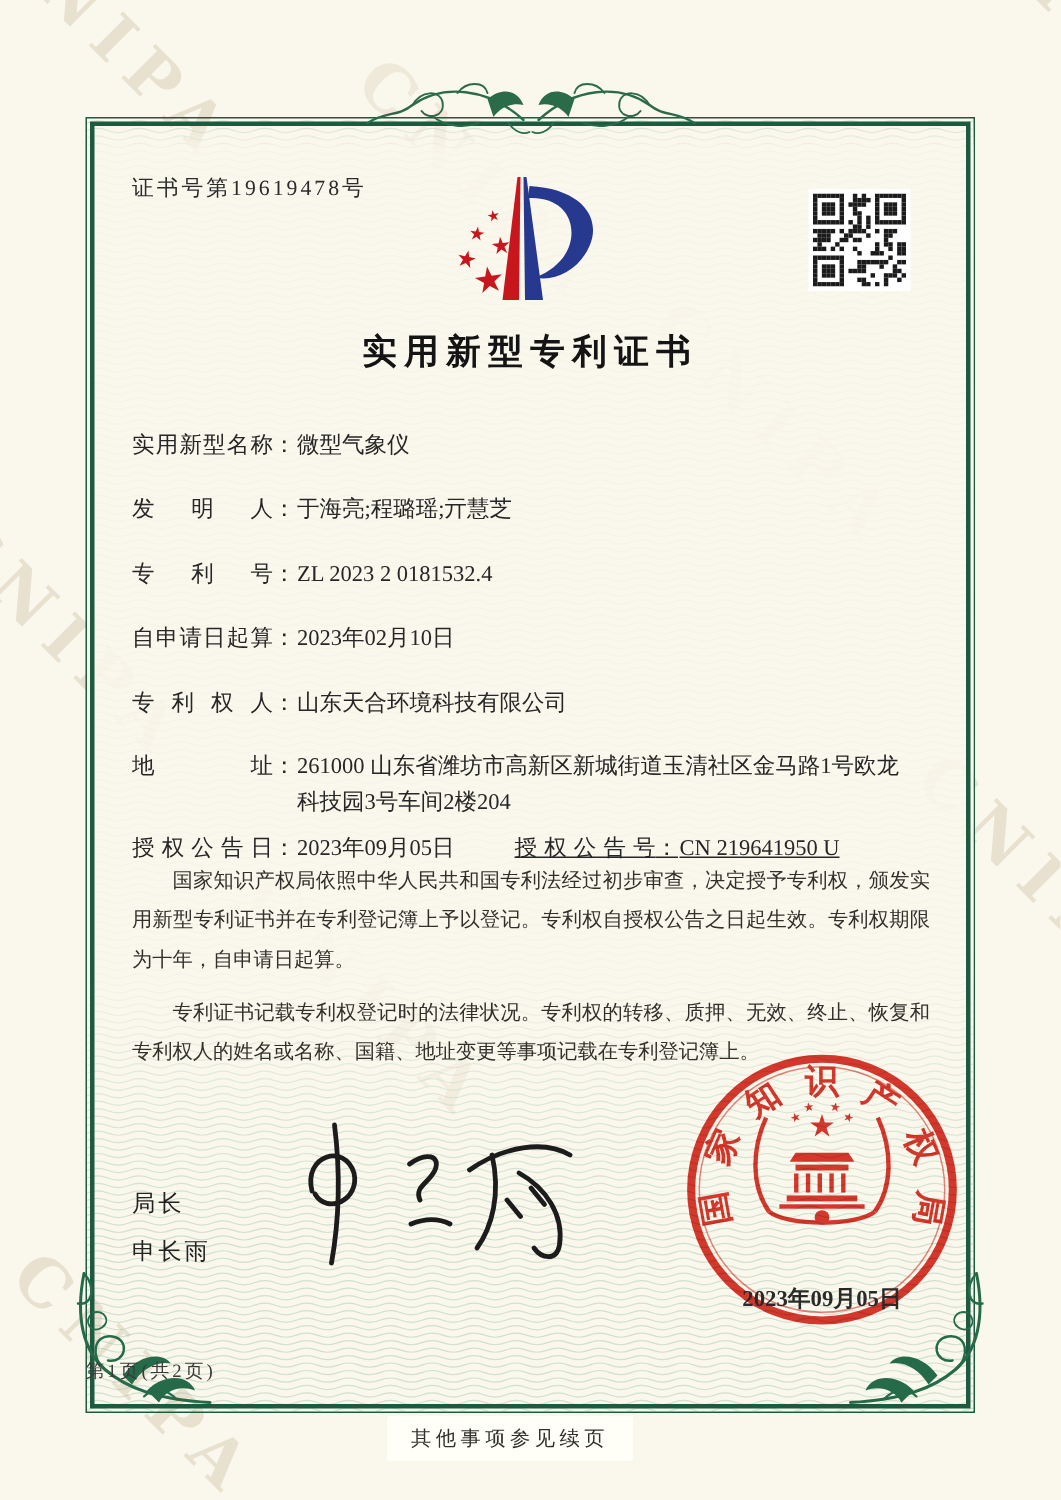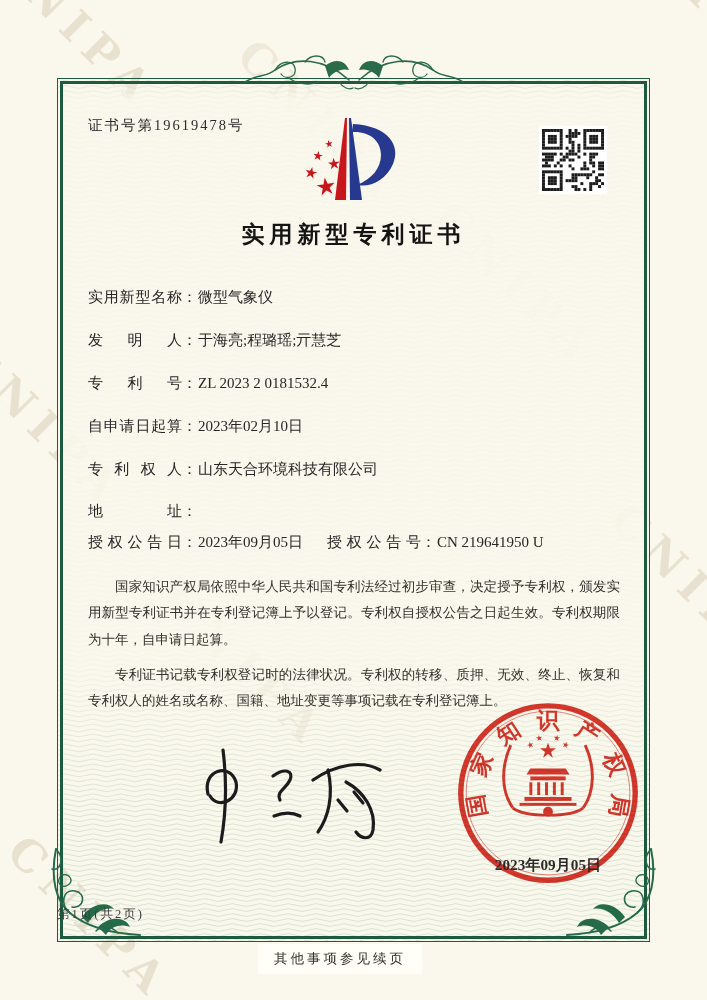--- a/index.html
+++ b/index.html
@@ -34,21 +34,21 @@
   .title { left:57px; top:219px; width:593px; text-align:center; font-size:23px;
            font-weight:bold; letter-spacing:5px; color:#141414; }
 
   .fields { left:88px; top:284px; width:545px; font-size:15px; color:#262626; }
   .frow { display:flex; align-items:flex-start; line-height:26px; margin-bottom:17px; }
   .frow.addr { margin-bottom:6px; line-height:24px; }
   .flabel { display:inline-block; width:94px; text-align:justify; text-align-last:justify; flex:0 0 94px; }
   .fcolon { flex:0 0 16px; }
   .fvalue { flex:1 1 auto; max-width:410px; }
   .grant-row { display:flex; line-height:26px; }
-  .grant-row .pair2 { margin-left:24px; display:flex; }
+  .grant-row .pair2 { margin-left:40px; display:flex;text-decoration:underline; }
   .g-label { display:inline-block; width:94px; text-align:justify; text-align-last:justify; }
 
   .paras { left:88px; top:574px; width:532px; font-size:13.5px; line-height:1.95;
            color:#33302c; text-align:justify; }
   .paras p { text-indent:2em; margin-bottom:9px; }
 
   .signer { left:88px; top:787px; font-size:15.5px; color:#222; letter-spacing:2px; line-height:32px; }
   .signature { left:178px; top:742px; }
 
   .page-no { left:57px; top:906px; width:593px; text-align:left; font-size:12.5px;
@@ -540,38 +540,43 @@
         <span class="fvalue">2023年02月10日</span>
     </div>
     <div class="frow">
       <span class="flabel">专利权人</span>
         <span class="fcolon">：</span>
         <span class="fvalue">山东天合环境科技有限公司</span>
     </div>
     <div class="frow addr">
       <span class="flabel">地址</span>
         <span class="fcolon">：</span>
+        <span class="fvalue">261000 山东省潍坊市高新区新城街道玉清社区金马路1号欧龙科技园3号车间2楼204</span>
     </div>
     <div class="grant-row">
       <span class="g-label">授权公告日</span>
         <span class="fcolon">：</span>
         <span>2023年09月05日</span>
       <span class="pair2">
           <span class="g-label">授权公告号</span>
           <span class="fcolon">：</span>
           <span>CN 219641950 U</span>
         </span>
     </div>
   </div>
 
   <div class="abs paras">
     <p>国家知识产权局依照中华人民共和国专利法经过初步审查，决定授予专利权，颁发实用新型专利证书并在专利登记簿上予以登记。专利权自授权公告之日起生效。专利权期限为十年，自申请日起算。</p>
     <p>专利证书记载专利权登记时的法律状况。专利权的转移、质押、无效、终止、恢复和专利权人的姓名或名称、国籍、地址变更等事项记载在专利登记簿上。</p>
   </div>
 
+  <div class="abs signer">
+    <div>局长</div>
+    <div>申长雨</div>
+  </div>
 
   <svg class="abs signature" width="230" height="110" viewBox="0 0 230 110">
     <g fill="none" stroke="#1c1c1c" stroke-width="3.2" stroke-linecap="round" stroke-linejoin="round">
       <path d="M30,52 C24,28 52,20 58,40 C62,58 40,68 32,54"></path>
       <path d="M45,8 C49,40 48,72 43,100"></path>
       <path d="M95,34 C106,26 116,28 112,38 C108,47 98,49 102,58"></path>
       <path d="M96,74 C106,70 114,70 122,74"></path>
       <path d="M135,38 C158,22 185,18 202,28"></path>
       <path d="M150,28 C156,54 150,76 140,90"></path>
       <path d="M168,40 C186,50 198,68 195,88 C193,99 183,97 178,90"></path>

